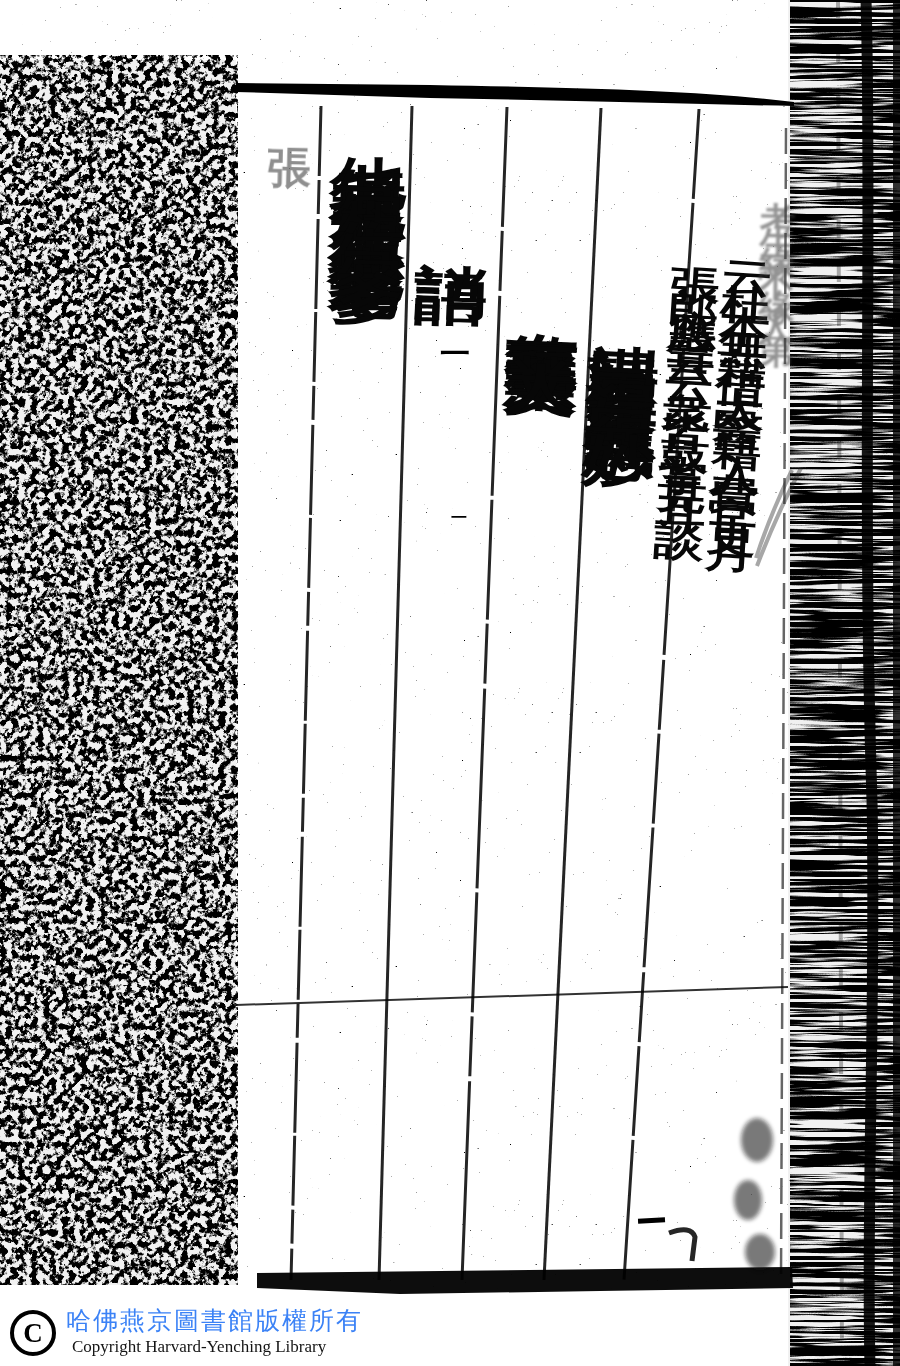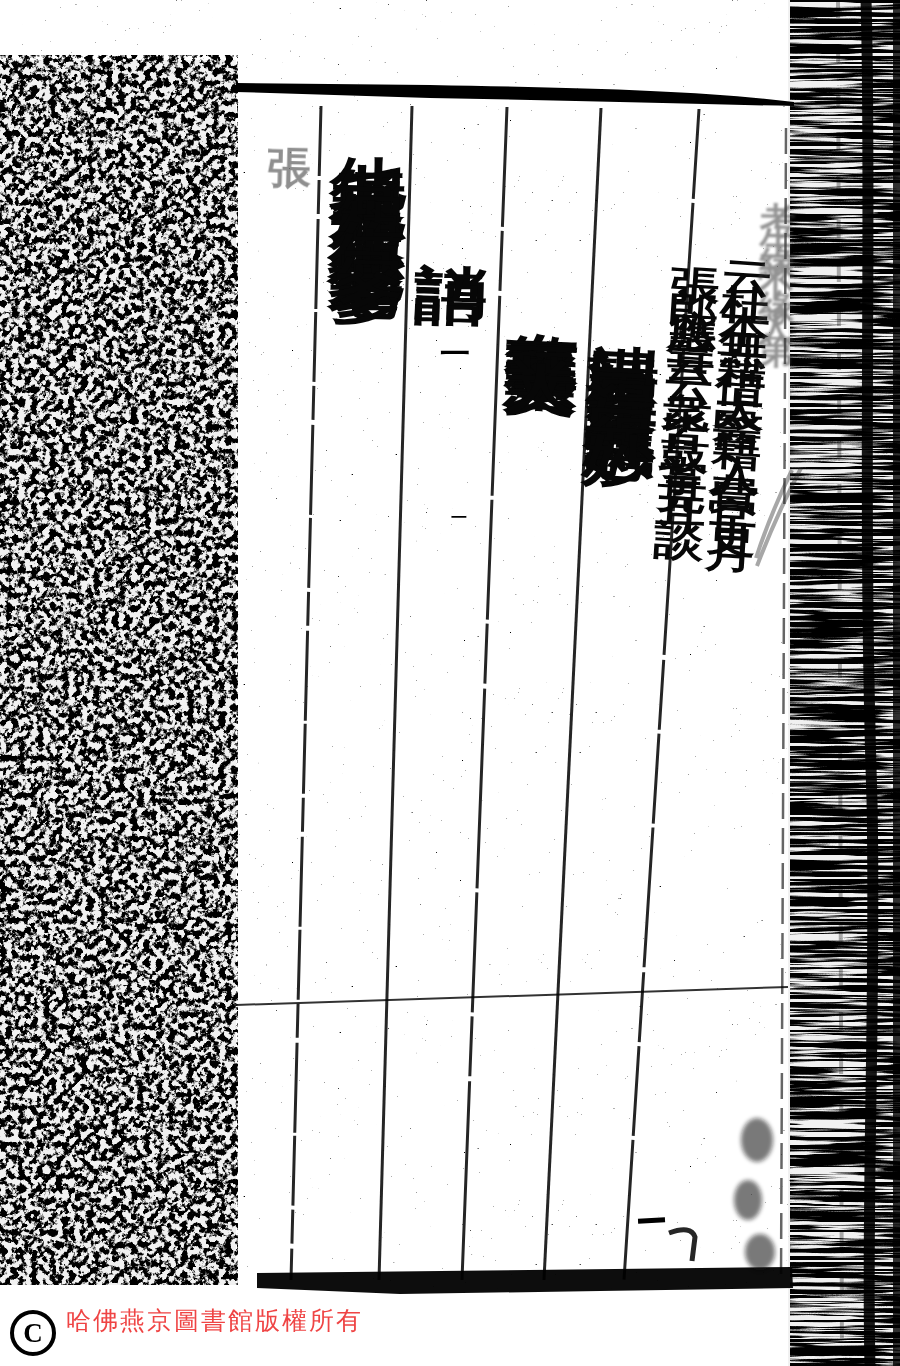--- a/index.html
+++ b/index.html
@@ -24,21 +24,21 @@
   .markbar{position:absolute;color:#000;font-weight:700;}
   
   .copyright-circle{
     position:absolute;left:10px;top:1310px;width:38px;height:38px;
     border:4px solid #000;border-radius:50%;
     display:flex;align-items:center;justify-content:center;
     font-family:"Liberation Serif",serif;font-weight:700;font-size:27px;color:#000;
   }
   .foot-zh{
     position:absolute;left:66px;top:1304px;
-    font-size:25px;letter-spacing:2px;color:#ef4444;font-weight:400;
+    font-size:25px;letter-spacing:2px;color:#3b82f6;font-weight:400;
     font-family:"DejaVu Sans",sans-serif;
   }
   .foot-en{
     position:absolute;left:72px;top:1337px;
     font-family:"Liberation Serif",serif;font-size:17px;color:#141414;
   }
 </style>
 </head>
 <body>
 
@@ -128,14 +128,15 @@
   </div>
 
   <div class="vcol faint" style="left:760px;top:172px;font-size:36px;letter-spacing:22px;transform:rotate(1deg);transform-origin:top center;">
     <span>考生緣不緣人第</span>
   </div>
 
   <div class="copyright-circle">
     <span>C</span>
   </div>
   <div class="foot-zh">哈佛燕京圖書館版權所有</div>
+  <div class="foot-en">Copyright Harvard-Yenching Library</div>
 
 </div>
 
 </body></html>

